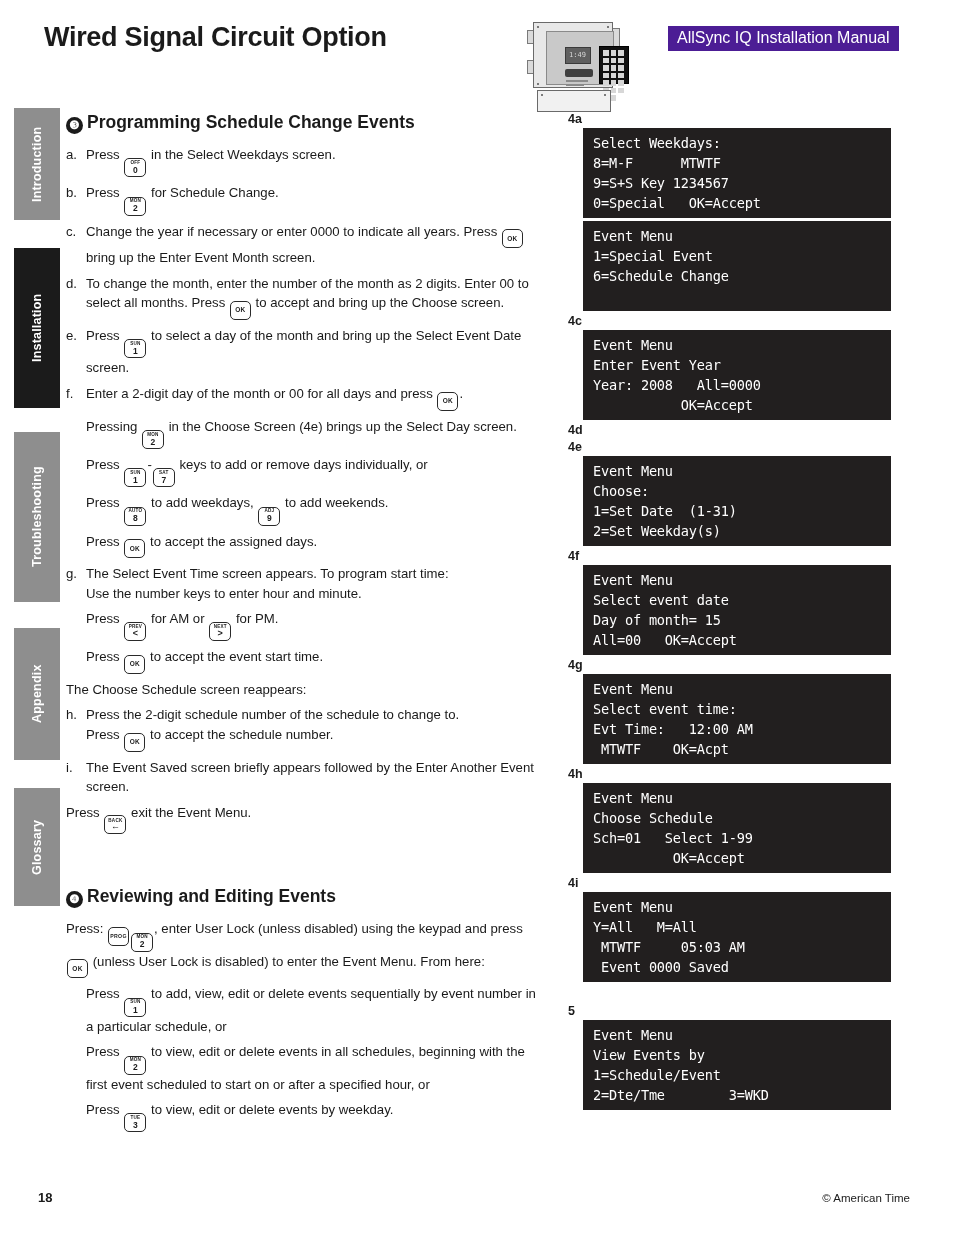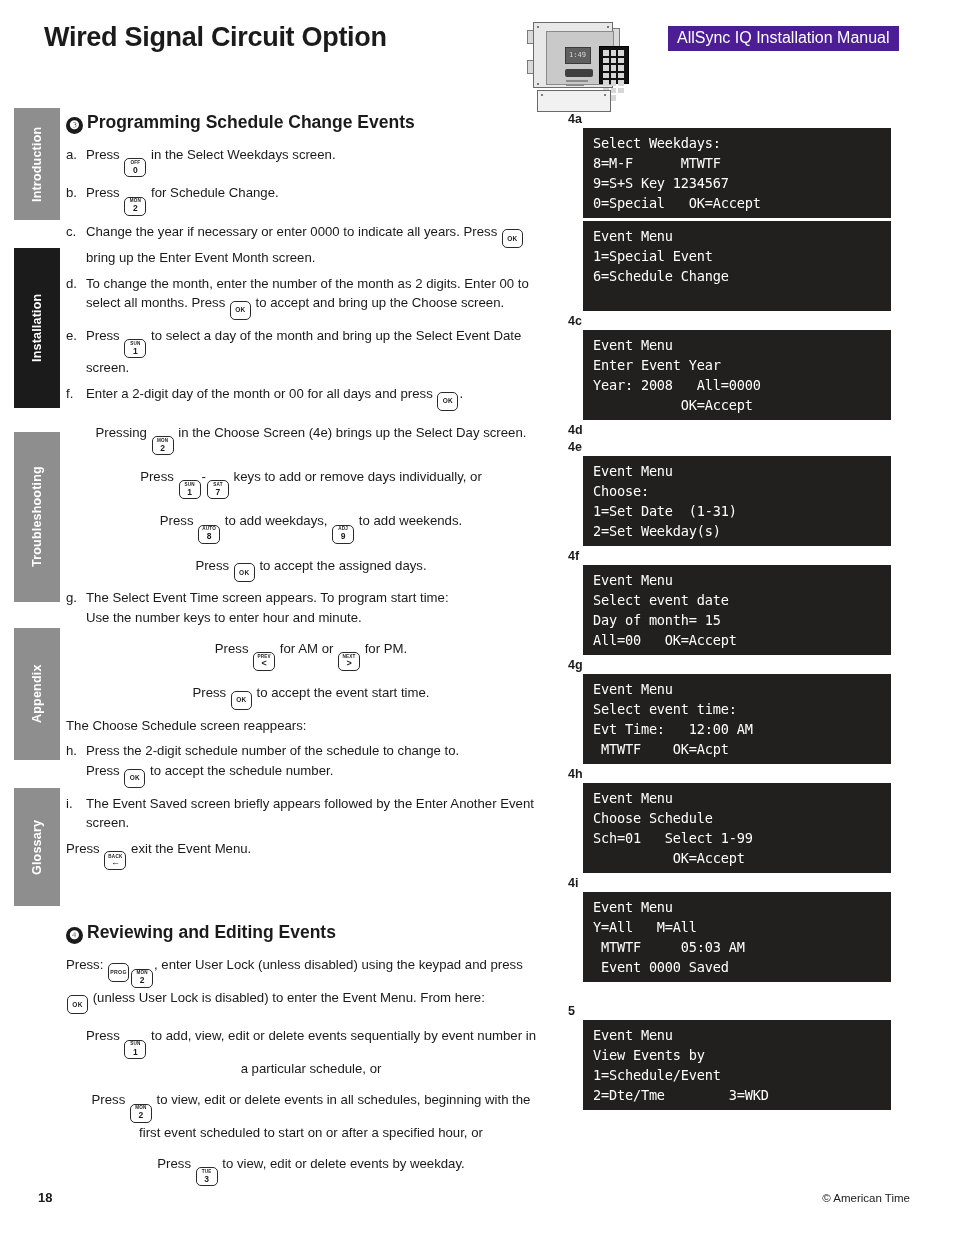--- a/index.html
+++ b/index.html
@@ -76,21 +76,21 @@
   .num-badge {
     display:inline-flex; align-items:center; justify-content:center;
     width:17px; height:17px; border-radius:50%;
     background:#1b1b1b; color:#fff; font-size:11.5px; font-weight:bold;
     margin-right:4px; position:relative; top:1px; flex:none;
   }
 
   .step { display:flex; font-size:13.2px; line-height:19.5px; margin-bottom:6px; }
   .step .mk { width:20px; flex:none; }
   .step .bd { flex:1; }
-  .sub { font-size:13.2px; line-height:19.5px; margin:12px 0 6px 20px;text-align:center; }
+  .sub { font-size:13.2px; line-height:19.5px; margin:0 0 6px 20px; }
   .plain { font-size:13.2px; line-height:19.5px; margin:0 0 6px 0; }
 
   
   .key {
     display:inline-flex; flex-direction:column; align-items:center; justify-content:center;
     border:1.4px solid #2a2a2a; border-radius:5px;
     background:#fff; vertical-align:-5px;
     width:22px; height:19px; margin:0 1px; padding:0;
     line-height:1;
   }

